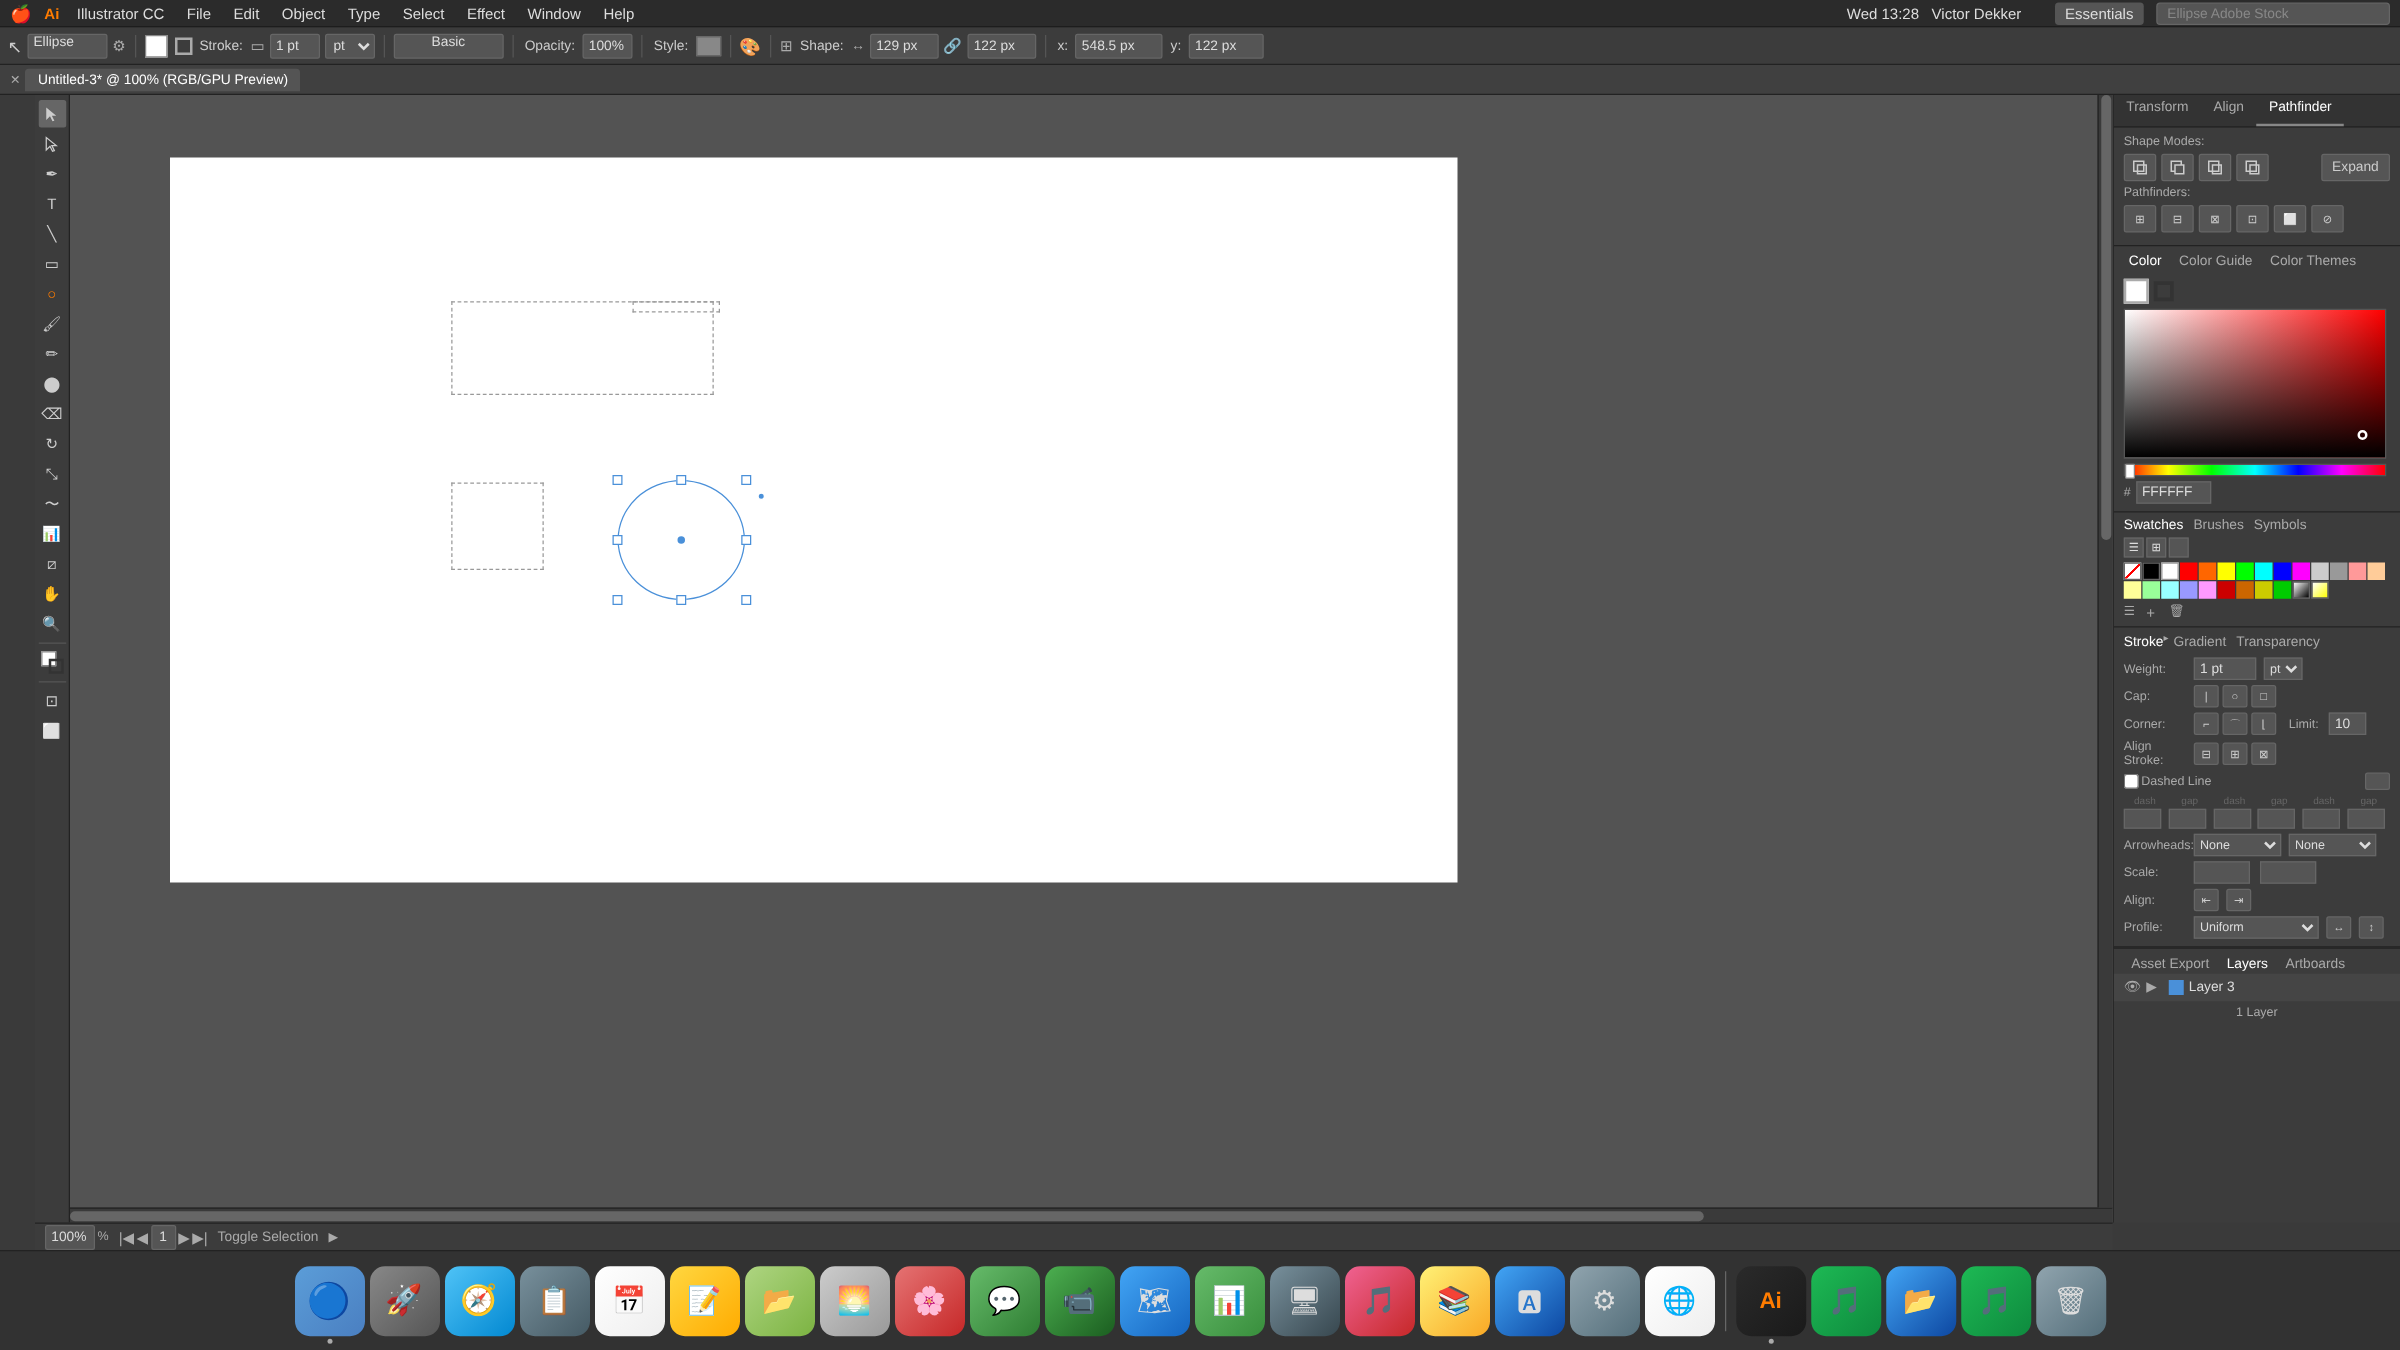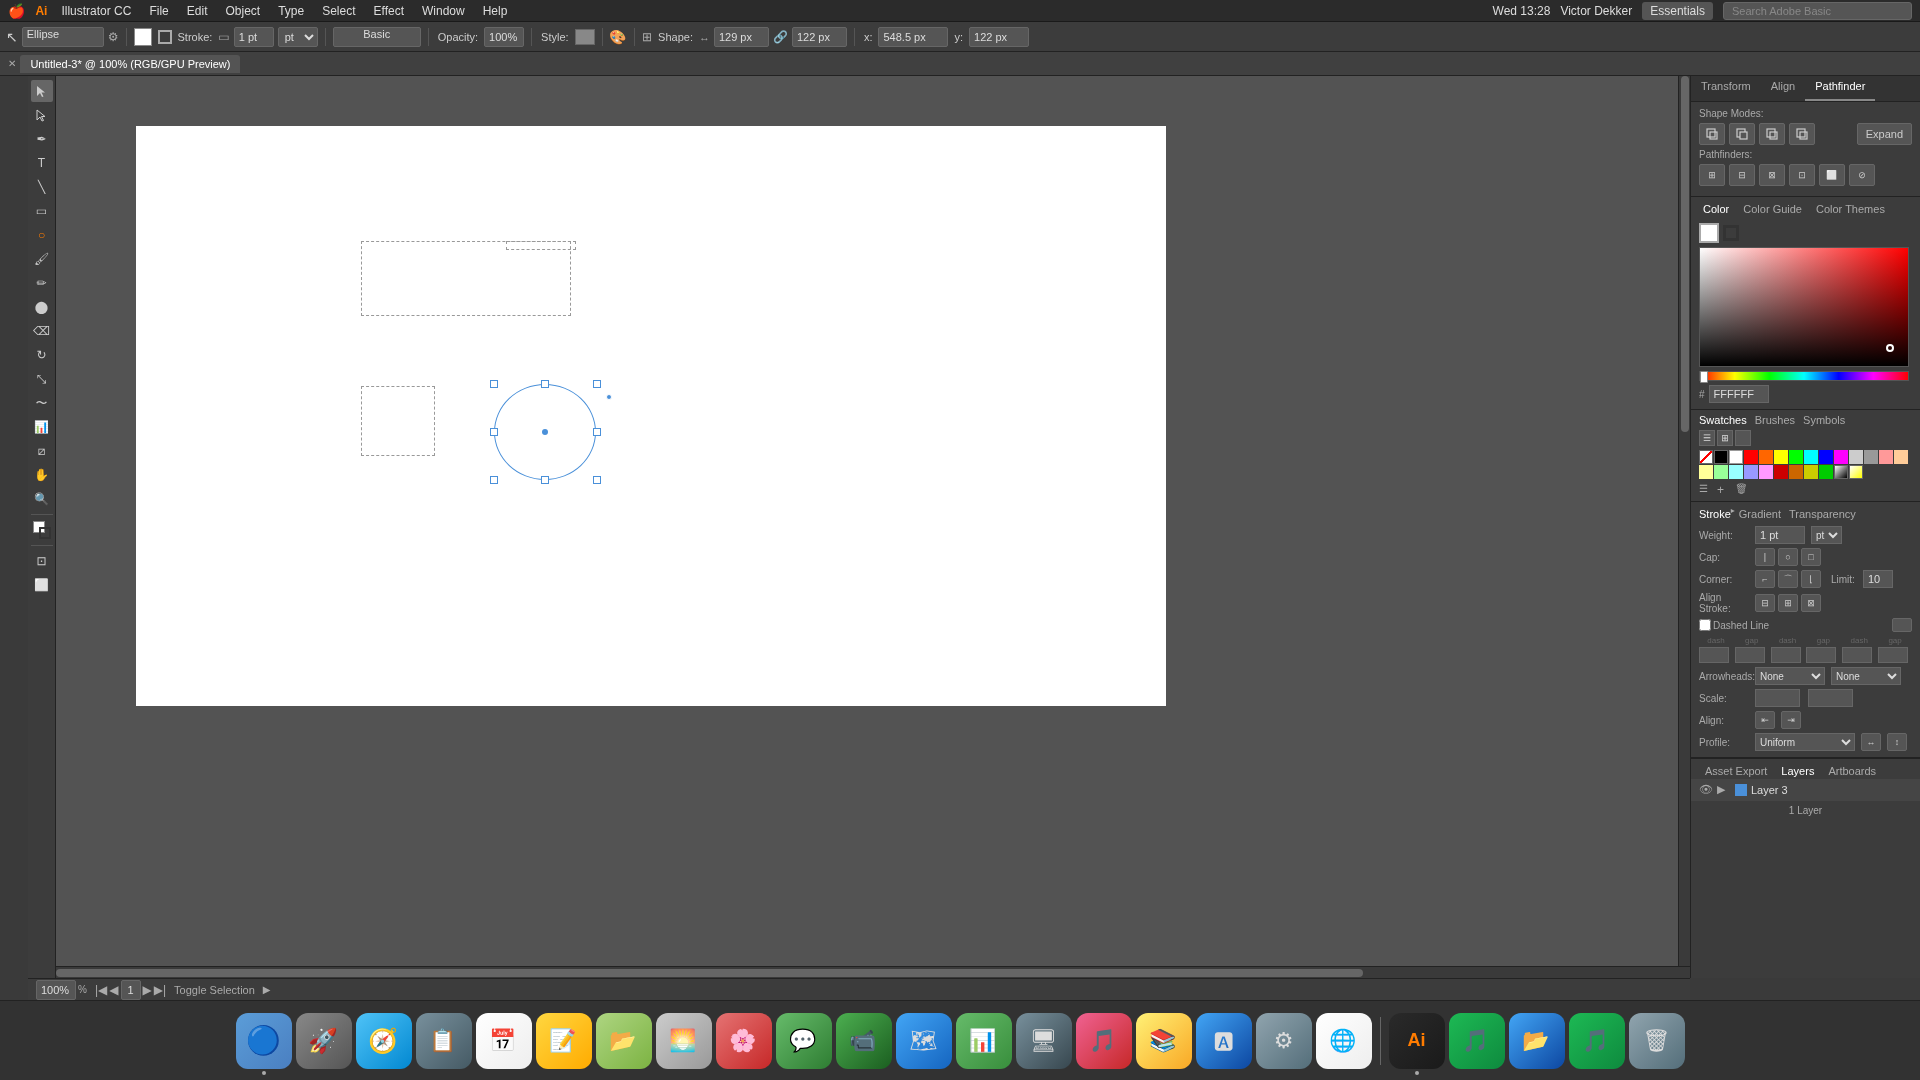--- a/index.html
+++ b/index.html
@@ -177,28 +177,28 @@
   <span class="menu-item">Edit</span>
   <span class="menu-item">Object</span>
   <span class="menu-item">Type</span>
   <span class="menu-item">Select</span>
   <span class="menu-item">Effect</span>
   <span class="menu-item">Window</span>
   <span class="menu-item">Help</span>
   <div class="menu-right">
     <span>Wed 13:28</span>
     <span>Victor Dekker</span>
-    <span style="background:#555;padding:2px 8px;border-radius:3px;cursor:pointer;">Essentials</span>
-    <span style="background:#555;border:1px solid #666;padding:2px 80px 2px 8px;border-radius:3px;font-size:11px;color:#888;">Search Adobe Basic</span>
+    <span style="background:#555;padding:2px 8px;border-radius:3px;cursor:pointer;margin-left:17px;">Essentials</span>
+    <span style="background:#555;border:1px solid #666;padding:2px 80px 2px 8px;border-radius:3px;font-size:11px;color:#888;">Ellipse Adobe Stock</span>
   </div>
 </div>
 
 <div id="toolbar">
   <span style="font-size:14px;cursor:pointer;color:#ccc;">↖</span>
-  <span class="tool-select" style="width:82px;padding:0 4px;">Ellipse</span>
+  <span class="tool-select" style="width:64px;padding:0 4px;">Ellipse</span>
   <span style="cursor:pointer;color:#aaa;font-size:12px;">⚙</span>
   <div class="tool-sep"></div>
   <span style="width:18px;height:18px;background:#fff;border:1px solid #888;cursor:pointer;display:inline-block;"></span>
   <span style="width:14px;height:14px;background:transparent;border:2px solid #aaa;cursor:pointer;display:inline-block;margin-left:2px;"></span>
   <span class="tool-label">Stroke:</span>
   <span style="color:#aaa;font-size:12px;">▭</span>
   <input class="tool-input" style="width: 40px;" value="1 pt">
   <select class="tool-select" style="width:40px;"><option>pt</option></select>
   <div class="tool-sep"></div>
   <span class="tool-select" style="width:88px;text-align:center;">Basic</span>

